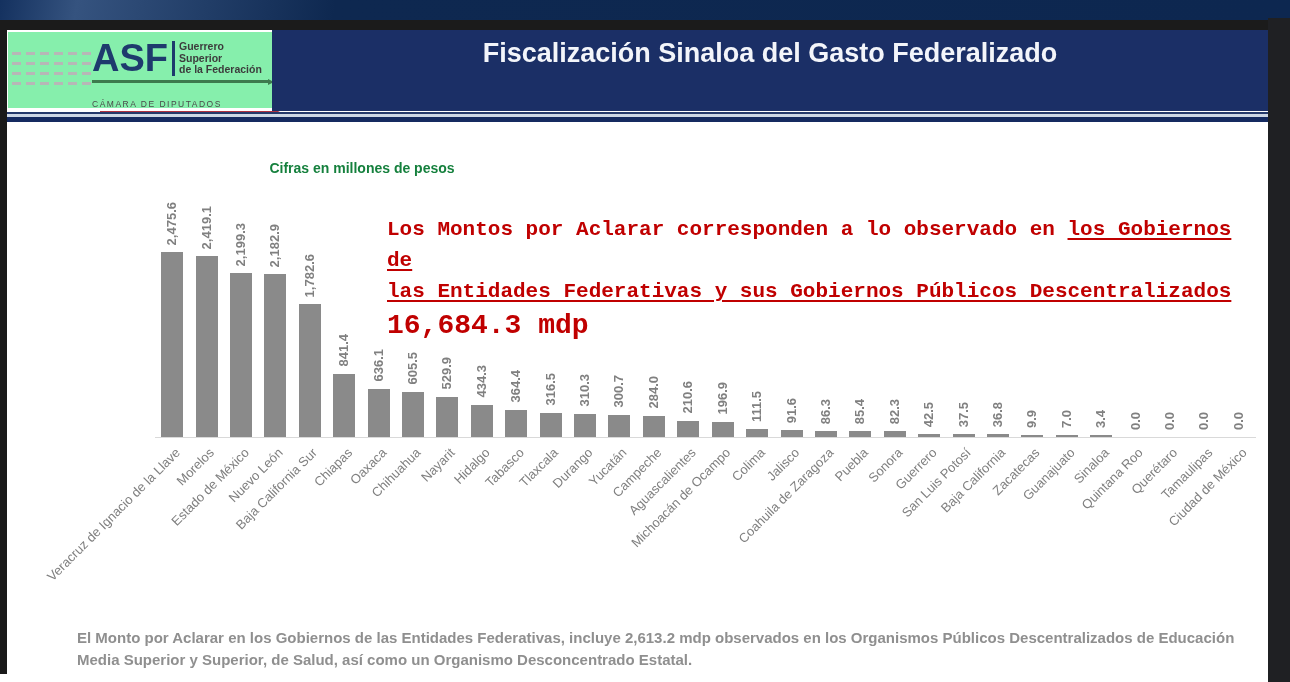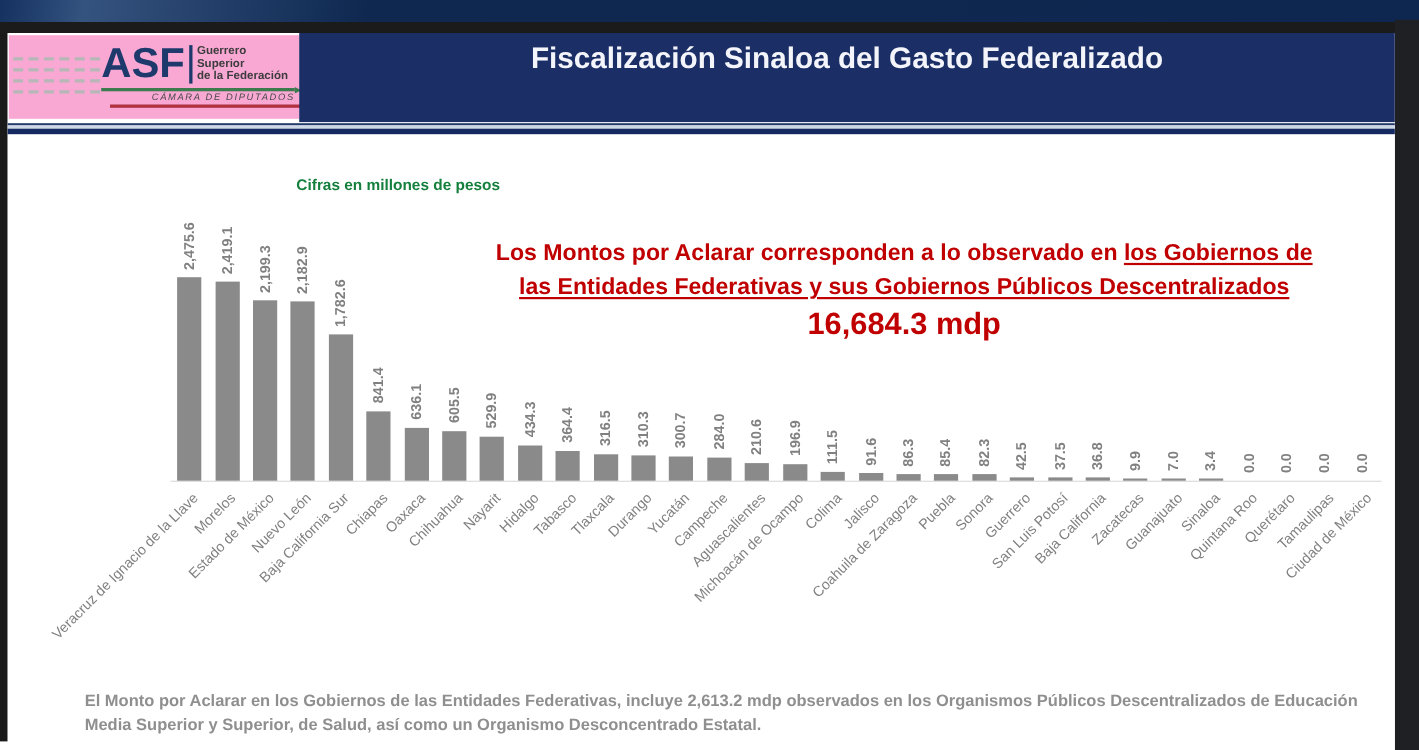--- a/index.html
+++ b/index.html
@@ -10,48 +10,48 @@
   }
   
   .topbar { position:absolute; left:0; top:0; width:1290px; height:20px;
     background:linear-gradient(100deg,#0f2b55 0%,#35537f 6%,#12省2e5a 10%,#0e2850 26%,#0d2750 100%);
     background:linear-gradient(100deg,#14315f 0%,#35537f 6%,#0e2850 26%,#0d2750 100%); }
   .blackband { position:absolute; left:0; top:20px; width:1290px; height:10px; background:#1b1b1b; }
   .left-strip { position:absolute; left:0; top:30px; width:7px; height:644px; background:#1a1a1a; }
   .right-strip { position:absolute; left:1268px; top:18px; width:22px; height:664px; background:#1f2023; }
   
   .slide { position:absolute; left:7px; top:30px; width:1261px; height:652px; background:#ffffff; }
-  .logo-box { position:absolute; left:1px; top:2px; width:264px; height:76px; background:#f9a8d4; }
+  .logo-box { position:absolute; left:1px; top:2px; width:264px; height:76px; background:#86efac; }
   .dots { position:absolute; left:4px; top:20px; }
   .dots-row { display:flex; gap:5px; margin-bottom:7px; }
   .dash { width:9px; height:3px; background:#b7b7b7; }
   .logo-main { position:absolute; left:84px; top:6px; width:178px; }
   .logo-row { display:flex; align-items:flex-start; }
   .asf-acronym { font-size:38px; font-weight:bold; color:#1e3a6d; line-height:40px; letter-spacing:0px; }
   .logo-sub { border-left:3px solid #1e3a6d; margin-left:4px; padding-left:4px; margin-top:3px;
     font-size:10.5px; font-weight:bold; color:#3c3c3c; line-height:11.5px; white-space:nowrap; }
   .green-rule { position:relative; height:3px; background:#3d7a4e; margin-top:2px; width:176px; }
   .green-rule:after { content:""; position:absolute; right:-6px; top:-1.5px; border-left:6px solid #3d7a4e;
     border-top:3px solid transparent; border-bottom:3px solid transparent; }
-  .camara { text-align:right; font-size:8.5px; letter-spacing:1.5px; color:#4a4a4a; margin-top:0; width:176px;font-style:italic; }
+  .camara { text-align:left; font-size:8.5px; letter-spacing:1.5px; color:#4a4a4a; margin-top:16px; width:176px; }
   .red-rule { position:relative; height:3px; background:#b03240; margin-top:2px; margin-left:8px; width:176px; }
   .red-rule:after { content:""; position:absolute; right:-6px; top:-1.5px; border-left:6px solid #b03240;
     border-top:3px solid transparent; border-bottom:3px solid transparent; }
   .title-box { position:absolute; left:265px; top:0; width:996px; height:81px; background:#1b2f66;
     color:#f3f5fa; text-align:center; font-weight:bold; font-size:27px; line-height:36px; padding-top:5px; }
   .separator { position:absolute; left:0; top:82px; width:1261px; }
   .sep1 { height:2px; background:#24396b; }
   .sep2 { height:3px; background:#cdd7e5; }
   .sep3 { height:5px; background:#152a60; }
   
   .chart-title { position:absolute; left:112px; top:97px; font-size:20px; font-weight:bold; color:#1f3864;
     text-decoration:underline; text-decoration-thickness:2px; text-underline-offset:3px; }
   .chart-subtitle { position:absolute; left:238px; top:130px; width:234px; text-align:center;
     font-size:14px; font-weight:bold; color:#15803d; }
-  .annotation { position:absolute; left:380px; top:184px; width:870px; text-align:center; color:#c00000; }
+  .annotation { position:absolute; left:380px; top:184px; width:870px; color:#c00000;font-family:Liberation Mono, monospace; }
   .ann-line { font-size:21px; font-weight:bold; line-height:31px; }
   .ann-line .u { text-decoration:underline; text-decoration-thickness:2px; text-underline-offset:3px; }
   .ann-total { font-size:28px; font-weight:bold; margin-top:3px; }
   
   .chart { position:absolute; left:148px; top:223px; width:1101px; height:185px;
     border-bottom:1px solid #d9d9d9; display:flex; }
   .slot { flex:1 1 0; position:relative; }
   .bar { position:absolute; bottom:0; left:50%; margin-left:-11px; width:22px; background:#8a8a8a; }
   .val { position:absolute; left:50%; writing-mode:vertical-rl; transform:translateX(-50%) rotate(180deg);
     font-size:13px; font-weight:bold; color:#808080; white-space:nowrap; line-height:14px; }

